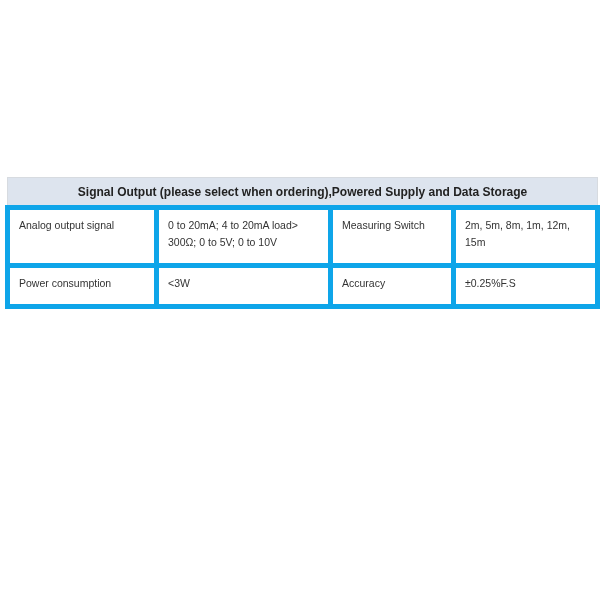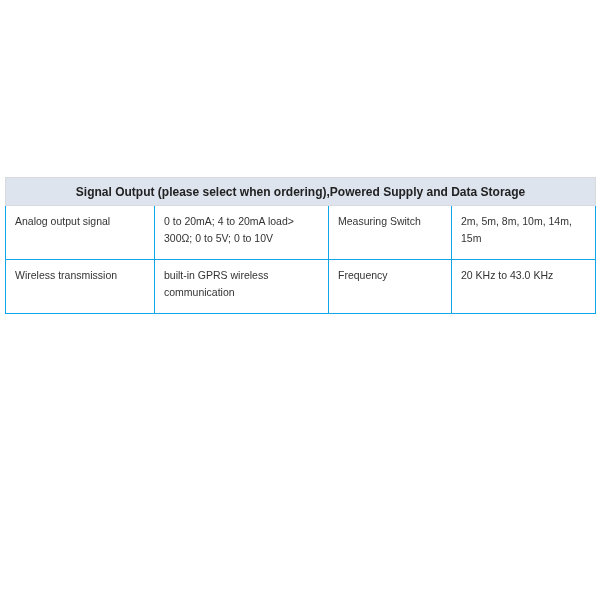--- a/index.html
+++ b/index.html
@@ -9,21 +9,21 @@
     position: absolute; left: 5px; top: 177px; width: 590px;
     border-collapse: collapse; table-layout: fixed;
     font-size: 10.5px; color: #333333;
   }
   table.spec th {
     background: #dde4ee; color: #222222; font-weight: bold; font-size: 12px;
     height: 27px; padding: 0 8px; text-align: center;
     border: 1px solid #d7dbe0;
   }
   table.spec td {
-    border: 1px solid #0ea5e9; vertical-align: top;
+    border: 5px solid #0ea5e9; vertical-align: top;
     padding: 7px 9px 12px 9px; line-height: 17px;
   }
   col.c1 { width: 149px; } col.c2 { width: 174px; }
   col.c3 { width: 123px; } col.c4 { width: 144px; }
 </style>
 </head>
 <body>
 
 <table class="spec">
   <colgroup>
@@ -35,22 +35,22 @@
   <thead>
     <tr>
       <th colspan="4">Signal Output (please select when ordering),Powered Supply and Data Storage</th>
     </tr>
   </thead>
   <tbody>
     <tr style="height:46px">
       <td>Analog output signal</td>
       <td>0 to 20mA; 4 to 20mA load&gt; 300Ω; 0 to 5V; 0 to 10V</td>
       <td>Measuring Switch</td>
-      <td>2m, 5m, 8m, 10m, 14m, 15m</td>
+      <td>2m, 5m, 8m, 1m, 12m, 15m</td>
     </tr>
-    <tr style="height:44px">
-      <td>Wireless transmission</td>
-      <td>built-in GPRS wireless communication</td>
-      <td>Frequency</td>
-      <td>20 KHz to 43.0 KHz</td>
+    <tr style="height:27px">
+      <td>Power consumption</td>
+      <td>&lt;3W</td>
+      <td>Accuracy</td>
+      <td>±0.25%F.S</td>
     </tr>
   </tbody>
 </table>
 
 </body></html>

